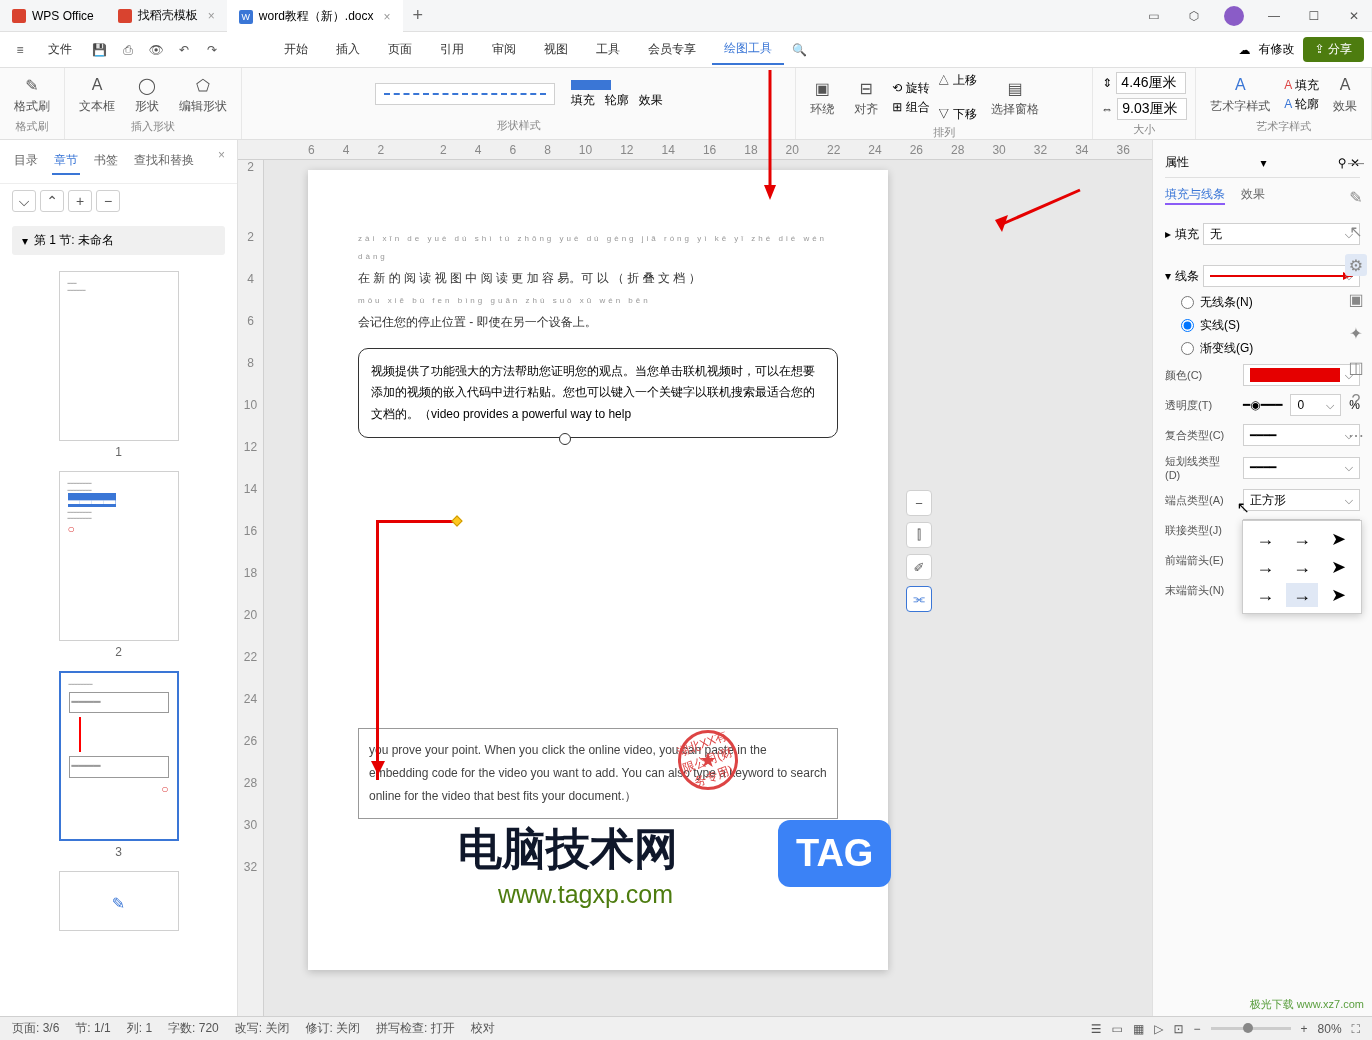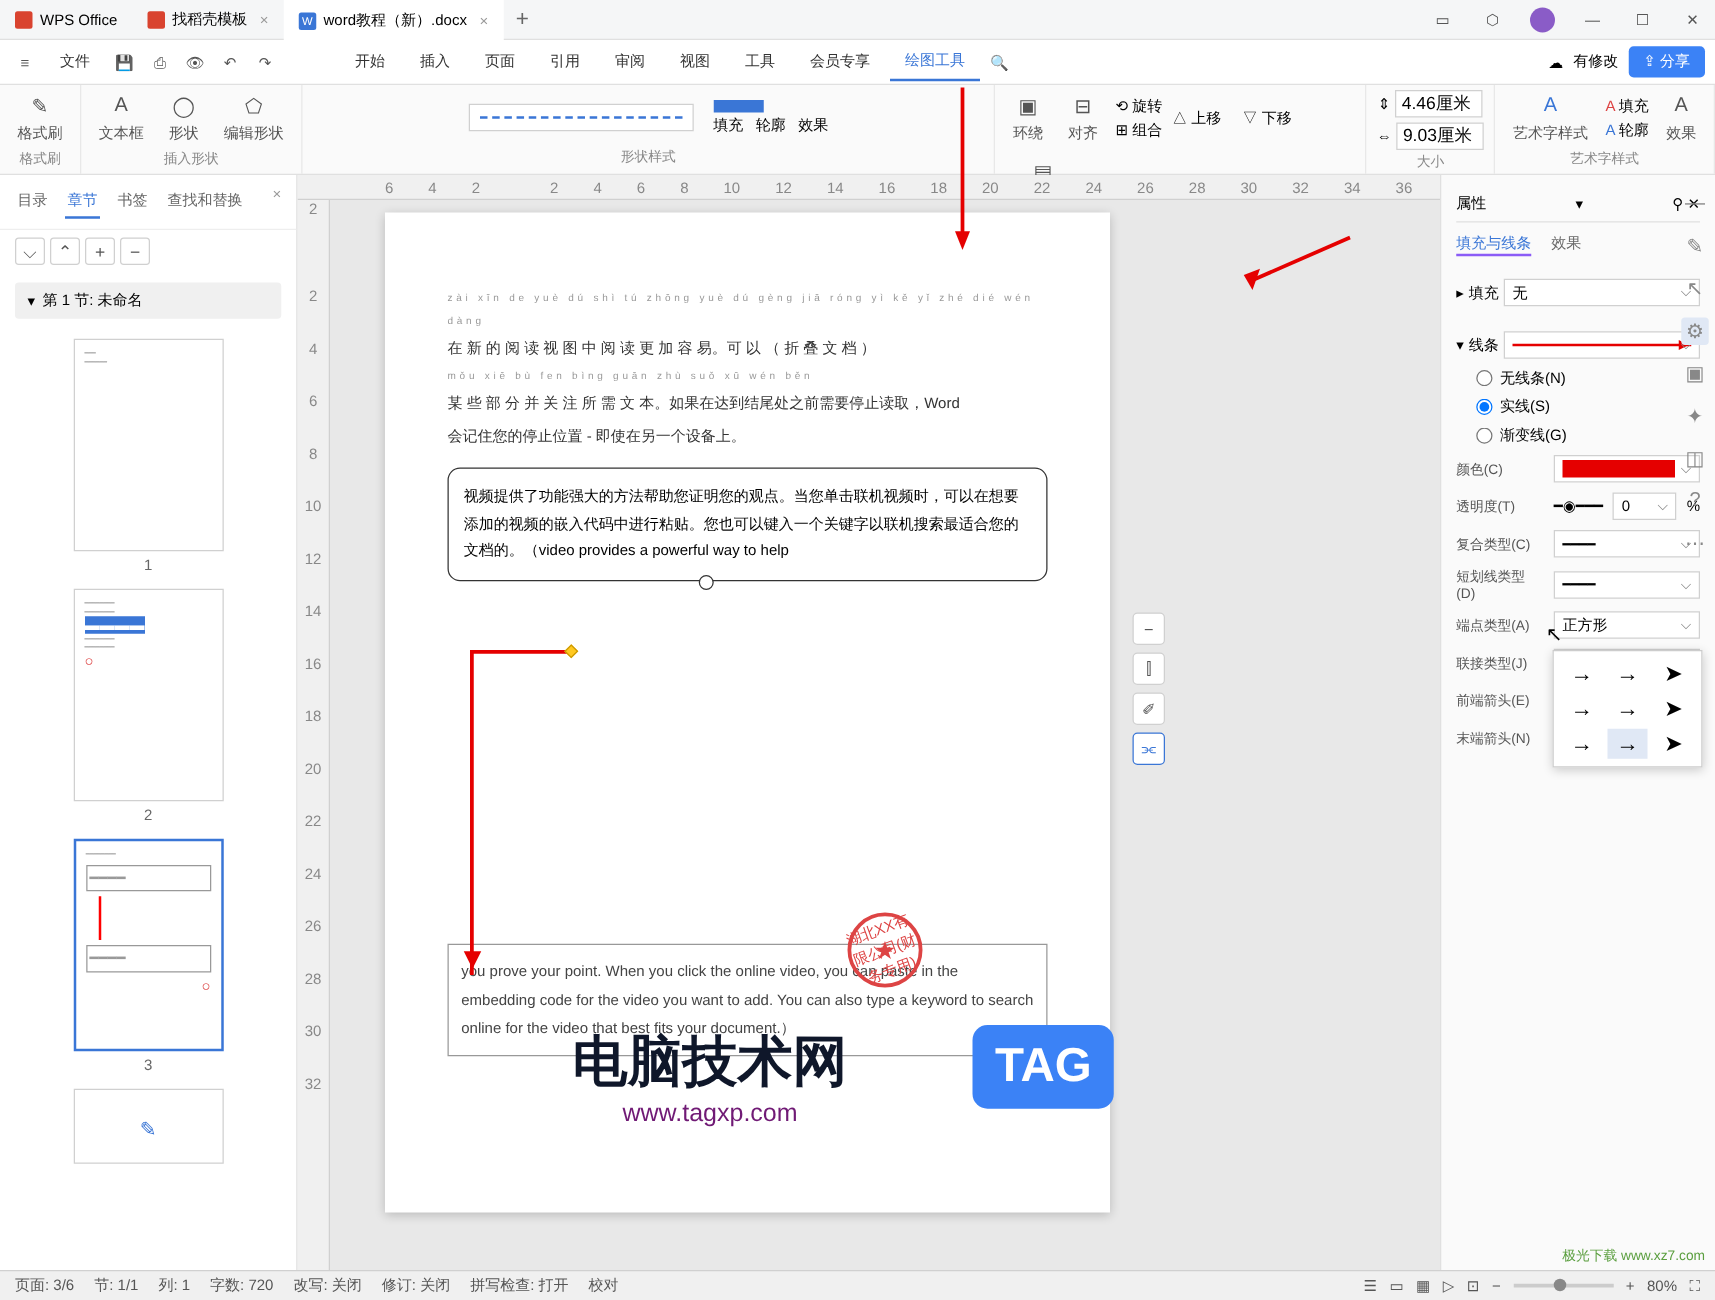--- a/index.html
+++ b/index.html
@@ -10,21 +10,21 @@
 .tab-ico{width:14px;height:14px;border-radius:2px}
 .tab-close{color:#999;margin-left:4px}
 .tab-add{padding:0 10px;color:#666;font-size:18px}
 .winbtns{margin-left:auto;display:flex;gap:4px}
 .winbtn{width:36px;height:28px;display:flex;align-items:center;justify-content:center;color:#555}
 .menubar{height:36px;display:flex;align-items:center;padding:0 8px;gap:4px;border-bottom:1px solid #e0e0e0}
 .mbtn{padding:6px 12px;cursor:pointer;color:#333}
 .mbtn.active{color:#3a76d6;border-bottom:2px solid #3a76d6}
 .mbtn-ico{width:24px;height:24px;display:flex;align-items:center;justify-content:center;color:#555}
 .menuright{margin-left:auto;display:flex;align-items:center;gap:8px}
-.share-btn{background:#3b82f6;color:#fff;padding:4px 12px;border-radius:4px}
+.share-btn{background:#4d7c0f;color:#fff;padding:4px 12px;border-radius:4px}
 .ribbon{height:72px;display:flex;border-bottom:1px solid #e0e0e0;background:#fafafa}
 .rgroup{display:flex;flex-direction:column;align-items:center;padding:4px 8px;border-right:1px solid #e8e8e8}
 .rgroup-items{display:flex;gap:8px;flex:1;align-items:center}
 .ritem{display:flex;flex-direction:column;align-items:center;gap:2px;padding:2px 6px;cursor:pointer;color:#555}
 .ritem-ico{width:22px;height:22px;display:flex;align-items:center;justify-content:center;font-size:16px}
 .rgroup-label{font-size:11px;color:#888;padding:2px}
 .line-style-box{width:180px;height:22px;border:1px solid #d0d0d0;background:#fff;display:flex;align-items:center;padding:0 8px}
 .line-style-box::after{content:"";flex:1;border-top:2px dashed #3a76d6}
 .size-input{width:70px;height:22px;border:1px solid #d0d0d0;padding:0 4px;font-size:14px}
 .main{display:flex;height:calc(100% - 160px)}
@@ -52,21 +52,21 @@
 .red-arrow{position:absolute;left:68px;top:350px;width:3px;height:260px;background:#e50000}
 .red-arrow::before{content:"";position:absolute;top:0;left:0;width:80px;height:3px;background:#e50000}
 .red-arrow::after{content:"";position:absolute;bottom:-2px;left:-5px;border:7px solid transparent;border-top:14px solid #e50000}
 .yellow-dot{position:absolute;left:145px;top:347px;width:8px;height:8px;background:#ffc820;border:1px solid #cc9900;transform:rotate(45deg)}
 .float-tools{position:absolute;right:220px;top:350px;display:flex;flex-direction:column;gap:6px}
 .float-tool{width:26px;height:26px;border:1px solid #d0d0d0;border-radius:4px;background:#fff;display:flex;align-items:center;justify-content:center;font-size:13px;color:#555}
 .float-tool.active{border-color:#3a76d6;color:#3a76d6}
 .textbox2{border:1px solid #999;padding:10px;margin-top:290px;font-size:12px;line-height:1.9;color:#444}
 .stamp{position:absolute;right:150px;top:560px;width:60px;height:60px;border:3px solid #d44;border-radius:50%;display:flex;align-items:center;justify-content:center;color:#d44;font-size:8px;text-align:center}
 .watermark{position:absolute;left:220px;top:680px;font-size:44px;font-weight:bold;color:#0f172a;z-index:5}
-.watermark-url{position:absolute;left:260px;top:740px;font-size:20px;color:#701a75;z-index:5}
+.watermark-url{position:absolute;left:260px;top:740px;font-size:25px;color:#4d7c0f;z-index:5}
 .tag-badge{position:absolute;left:540px;top:680px;background:#3b82f6;color:#fff;font-size:38px;font-weight:bold;padding:12px 18px;border-radius:12px;z-index:5}
 .prop-panel{width:220px;border-left:1px solid #e0e0e0;background:#fafafa;padding:8px 12px}
 .prop-header{display:flex;align-items:center;justify-content:space-between;padding:6px 0;border-bottom:1px solid #e0e0e0}
 .prop-tabs{display:flex;gap:16px;padding:8px 0}
 .prop-tab{cursor:pointer;color:#666}
 .prop-tab.active{color:#3a76d6;border-bottom:2px solid #8b5cf6}
 .prop-section{padding:6px 0}
 .prop-sec-title{display:flex;align-items:center;gap:4px;padding:4px 0;font-size:12px;cursor:pointer}
 .prop-row{display:flex;align-items:center;padding:4px 0;gap:8px}
 .prop-label{width:70px;font-size:11px;color:#555}
@@ -194,21 +194,21 @@
           <span>环绕</span>
         </div>
     <div class="ritem">
           <div class="ritem-ico">⊟</div>
           <span>对齐</span>
         </div>
     <div style="display:flex;flex-direction:column;font-size:11px;gap:2px">
       <span>⟲ <span>旋转</span></span>
       <span>⊞ <span>组合</span></span>
     </div>
-    <div style="display:flex;flex-direction:row;font-size:11px;gap:17px">
+    <div style="display:flex;flex-direction:column;font-size:11px;gap:17px">
       <span>△ <span>上移</span></span>
       <span>▽ <span>下移</span></span>
     </div>
     <div class="ritem">
           <div class="ritem-ico">▤</div>
           <span>选择窗格</span>
         </div>
   </div>
       <div class="rgroup-label">排列</div>
     </div>
@@ -323,21 +323,20 @@
         <span>26</span>
         <span>28</span>
         <span>30</span>
         <span>32</span>
       </div>
     <div class="page">
       <div class="doc-text">
         <div class="pinyin">zài xīn de yuè dú shì tú zhōng yuè dú gèng jiā róng yì    kě yǐ    zhé dié wén dàng</div>
         <div>在 新 的 阅 读 视 图 中 阅 读 更 加 容 易。可 以 （ 折 叠 文 档 ）</div>
         <div class="pinyin">mǒu xiē bù fen bìng guān zhù suǒ xū wén běn</div>
-        <div>某 些 部 分 并 关 注 所 需 文 本。如果在达到结尾处之前需要停止读取，Word</div>
         <div>会记住您的停止位置 - 即使在另一个设备上。</div>
       </div>
       <div class="callout">视频提供了功能强大的方法帮助您证明您的观点。当您单击联机视频时，可以在想要添加的视频的嵌入代码中进行粘贴。您也可以键入一个关键字以联机搜索最适合您的文档的。（video provides a powerful way to help</div>
       <div class="red-arrow"></div>
       <div class="yellow-dot"></div>
       <div class="textbox2">you prove your point. When you click the online video, you can paste in the embedding code for the video you want to add. You can also type a keyword to search online for the video that best fits your document.）</div>
       <div class="stamp">
           <span style="transform:rotate(-20deg)">湖北XX有限公司(财务专用)</span>
           <span style="color:#d44;font-size:20px;position:absolute">★</span>
         </div>

